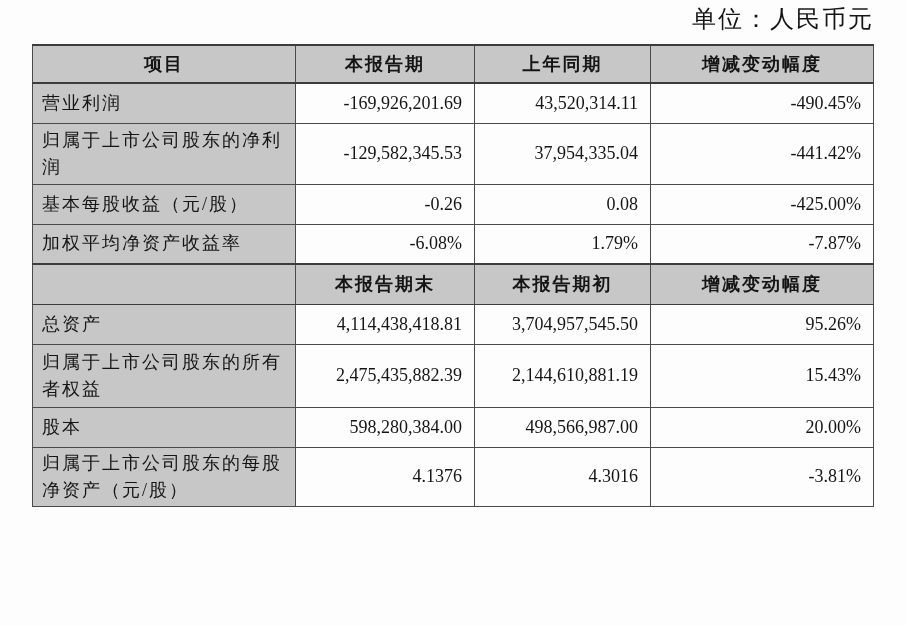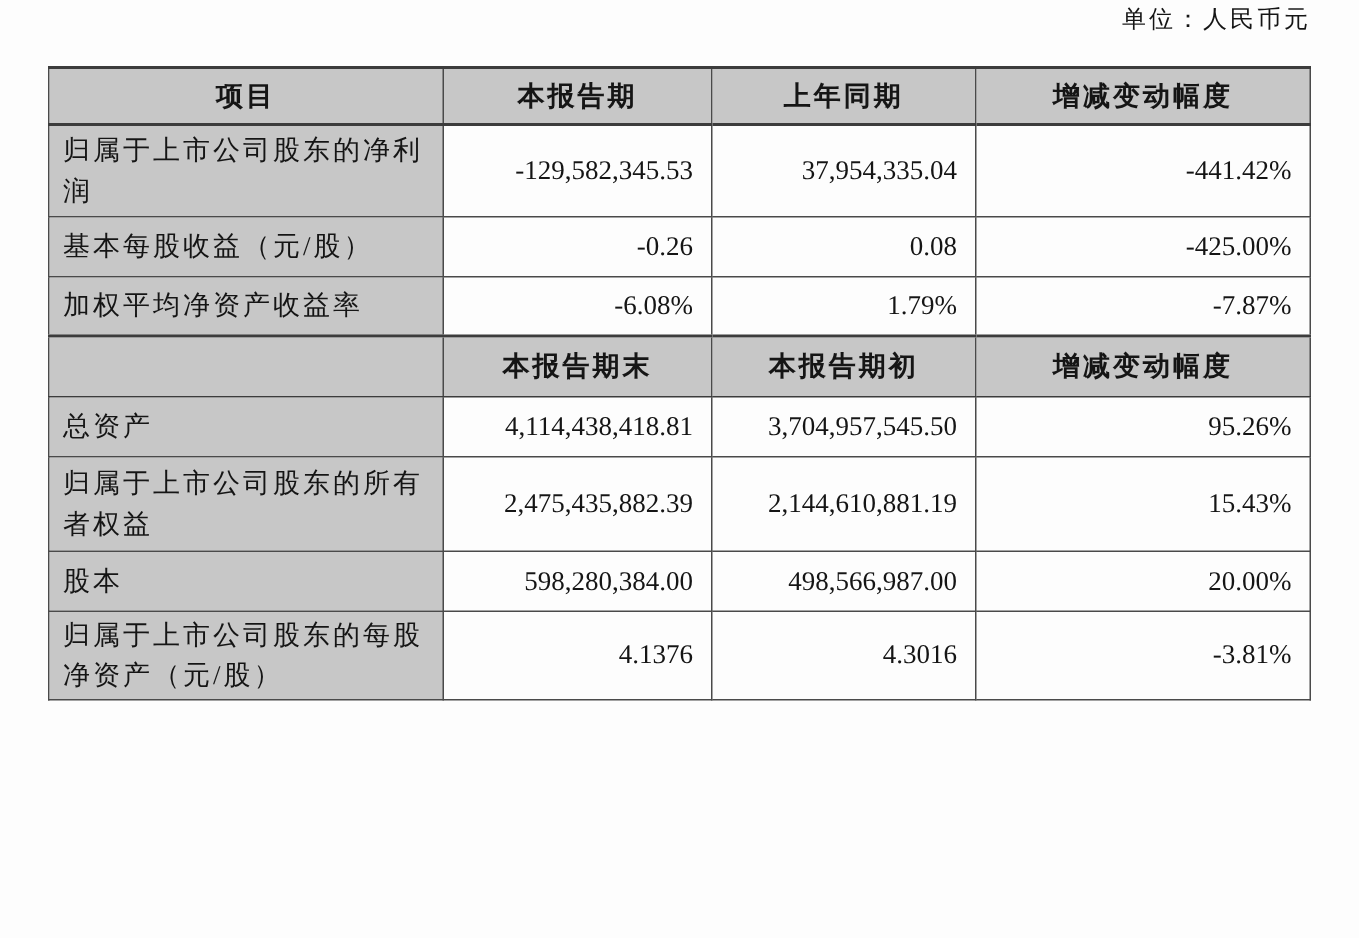--- a/index.html
+++ b/index.html
@@ -13,21 +13,21 @@
     position: relative;
     width: 906px;
     height: 625px;
     overflow: hidden;
     background: #fdfdfd;
   }
   .unit-label {
     position: absolute;
     top: 3px;
     right: 32px;
-    font-size: 16px;
+    font-size: 24px;
     letter-spacing: 2px;
     white-space: nowrap;
   }
   table.fin {
     position: absolute;
     left: 32px;
     top: 44px;
     width: 841px;
     border-collapse: collapse;
     table-layout: fixed;
@@ -84,20 +84,26 @@
     </colgroup>
 
     <tbody>
         <tr class="hdr h-hdr1">
       <th>项目</th>
       <th>本报告期</th>
       <th>上年同期</th>
       <th>增减变动幅度</th>
     </tr>
 
+    <tr class="h-s">
+      <td class="lbl">营业利润</td>
+      <td class="num">-169,926,201.69</td>
+      <td class="num">43,520,314.11</td>
+      <td class="num">-490.45%</td>
+    </tr>
     <tr class="h-d">
       <td class="lbl">归属于上市公司股东的净利润</td>
       <td class="num">-129,582,345.53</td>
       <td class="num">37,954,335.04</td>
       <td class="num">-441.42%</td>
     </tr>
     <tr class="h-s">
       <td class="lbl">基本每股收益（元/股）</td>
       <td class="num">-0.26</td>
       <td class="num">0.08</td>

